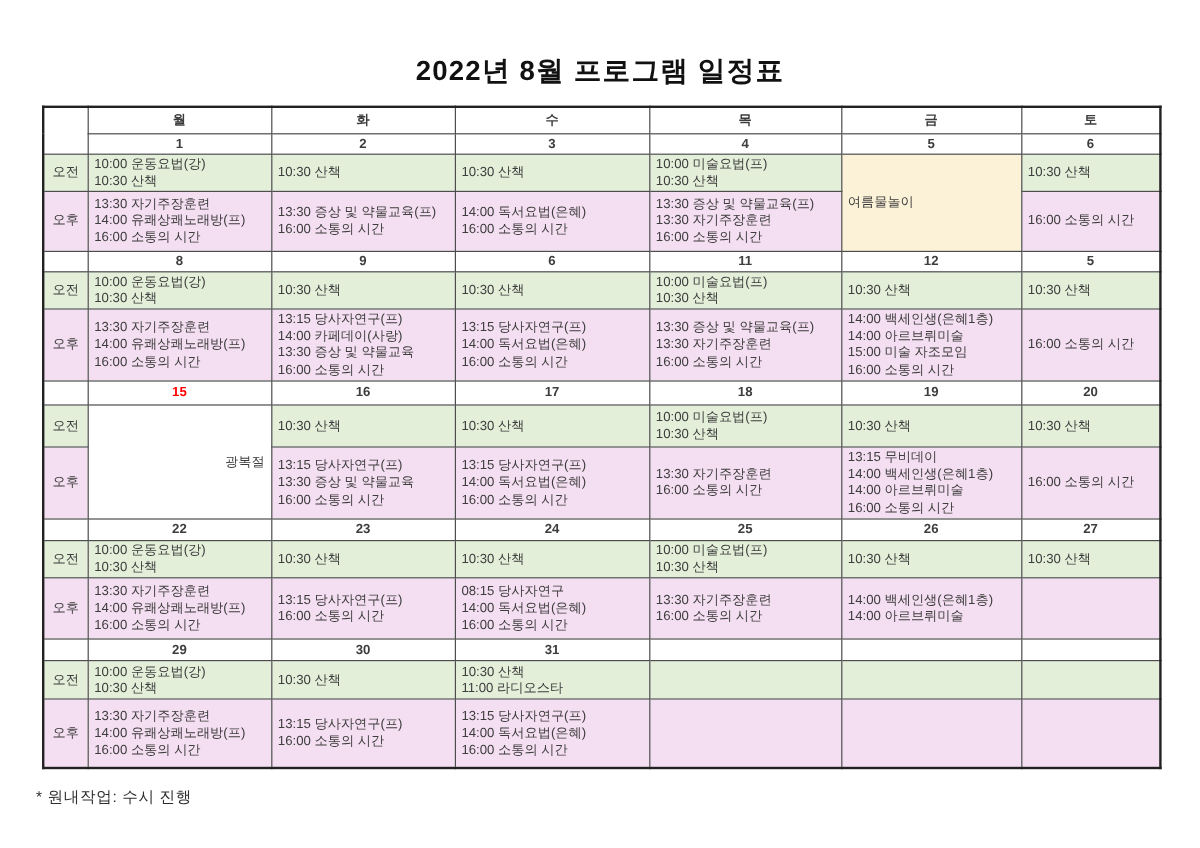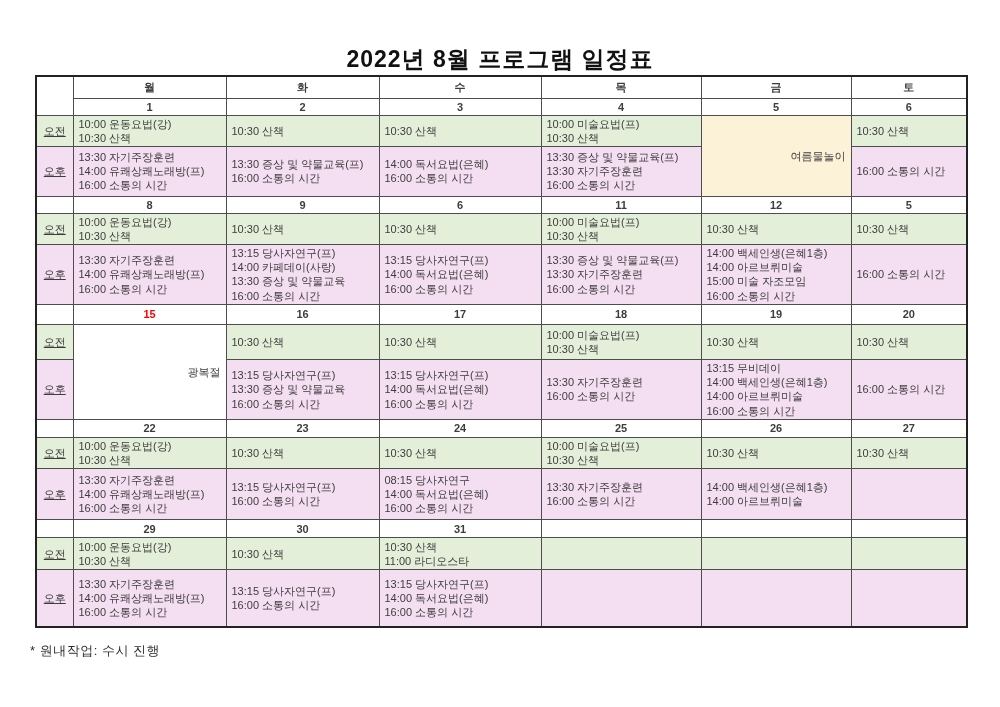--- a/index.html
+++ b/index.html
@@ -6,21 +6,21 @@
   body{
     width:1000px;height:707px;
     font-family:"Liberation Sans","DejaVu Sans",sans-serif;
     color:#3d3d3d;
     overflow:hidden;
   }
   .page{position:relative;width:1000px;height:707px;}
   .title{
     margin:0;
     padding-top:44px;
-    padding-bottom:0;
+    padding-bottom:13px;
     text-align:center;
     font-size:23px;
     font-weight:bold;
     letter-spacing:1px;
     color:#111111;
   }
   table.cal{
     border-collapse:collapse;
     table-layout:fixed;
     margin-left:35px;
@@ -37,27 +37,27 @@
     overflow:hidden;
   }
   td.day{
     font-weight:bold;text-align:center;font-size:13px;color:#111111;padding:1px;
   }
   td.date{
     font-weight:bold;text-align:center;font-size:12px;color:#111111;padding:0;white-space:nowrap;
   }
   td.date.holiday{color:#ff0000;margin-left:16px;}
   td.lbl{
-    text-align:center;font-size:12px;color:#333333;padding:1px;white-space:nowrap;text-decoration:underline;
+    text-align:center;font-size:12px;color:#333333;padding:1px;white-space:nowrap;
   }
   td.corner{background:#ffffff;}
   .am-bg{background:#e3efd9;}
   .pm-bg{background:#f4def1;}
   td.event{
-    background:#fcf2d8;text-align:right;font-size:12px;color:#3d3d3d;
+    background:#fcf2d8;text-align:left;font-size:12px;color:#3d3d3d;
   }
   td.holiday-cell{
     background:#ffffff;text-align:right;font-size:12px;color:#ff0000;
   }
   .footer{
     margin:14px 0 0 30px;
     font-size:13px;
     color:#2e2e2e;
     letter-spacing:0.5px;
   }

